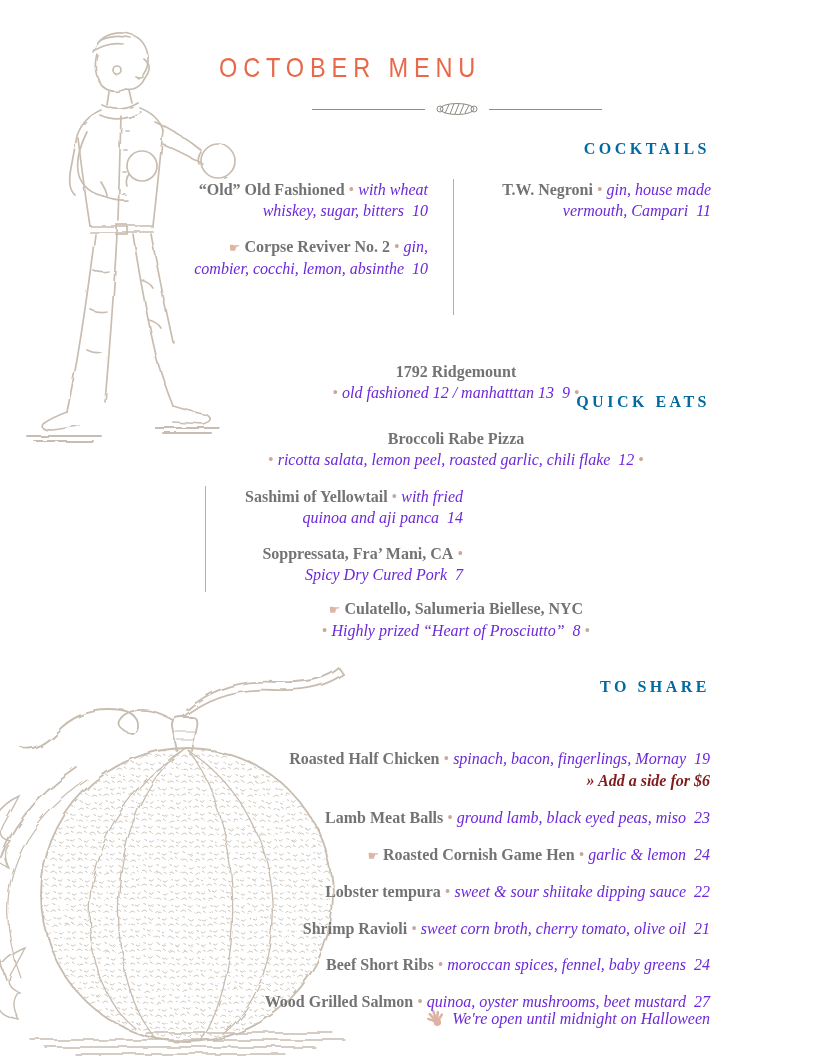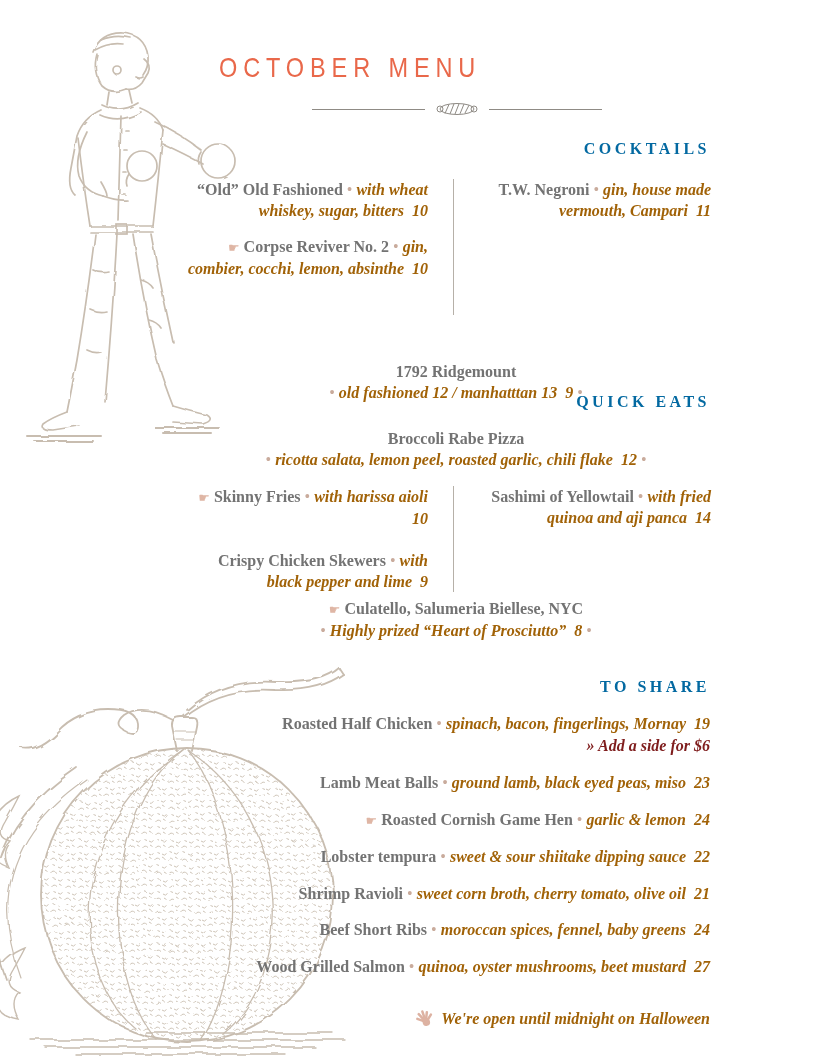--- a/index.html
+++ b/index.html
@@ -29,21 +29,21 @@
   .rule .hl{flex:1;height:1px;background:#8f8b85;}
   .sec-h{
     font-weight:700;font-style:normal;
     font-size:16px;letter-spacing:3.5px;
     color:#0369a1;white-space:nowrap;
   }
   .right-edge{right:106px;text-align:right;}
 
   .item,.s-item,.f-name,.f-desc{font-size:16px;line-height:21px;}
   .nm{color:#737373;font-weight:700;}
-  .ds{color:#a16207;font-style:italic;font-weight:700;text-align:center;}
+  .ds{color:#6d28d9;font-style:italic;font-weight:400;text-align:center;}
   .bu{color:#c9a round;}
   .bu{color:#c9ab9c;font-style:normal;}
   .man{
     color:#dfb6a5;font-style:normal;
     font-family:"DejaVu Sans", sans-serif;
     font-size:13px;
   }
 
   
   .cols{left:180px;width:531px;display:flex;align-items:stretch;}
@@ -233,60 +233,52 @@
     <span class="nm">Broccoli Rabe Pizza</span>
   </div>
   <div class="f-desc">
     <span class="bu">•</span>
     <span class="ds">ricotta salata, lemon peel, roasted garlic, chili flake &nbsp;12</span>
     <span class="bu">•</span>
   </div>
 </div>
 
 <div class="abs cols" style="top:486px;height:106px;">
-  <div class="col-l">
-    <div class="item">
-      <span class="man">☛</span>
-      <span class="nm">Skinny Fries</span>
-      <span class="bu">•</span>
-      <span class="ds">with harissa aioli &nbsp;10</span>
-    </div>
-    <div class="item" style="margin-top:21px;">
-      <span class="nm">Crispy Chicken Skewers</span>
-      <span class="bu">•</span>
-      <span class="ds">with black pepper and lime &nbsp;9</span>
-    </div>
-  </div>
   <div class="spacer">
       <div class="vrule"></div>
     </div>
   <div class="col-r">
     <div class="item">
       <span class="nm">Sashimi of Yellowtail</span>
       <span class="bu">•</span>
       <span class="ds">with fried quinoa and aji panca &nbsp;14</span>
+    </div>
+    <div class="item">
+      <span class="nm">Soppressata, Fra’ Mani, CA</span>
+      <span class="bu">•</span>
+      <span class="ds">Spicy Dry Cured Pork &nbsp;7</span>
     </div>
   </div>
 </div>
 
 <div class="abs feature" style="top:598px;">
   <div class="f-name">
     <span class="man">☛</span>
     <span class="nm">Culatello, Salumeria Biellese, NYC</span>
   </div>
   <div class="f-desc">
     <span class="bu">•</span>
     <span class="ds">Highly prized “Heart of Prosciutto” &nbsp;8</span>
     <span class="bu">•</span>
   </div>
 </div>
 
 <div class="abs right-edge sec-h" style="top:678px;">TO SHARE</div>
 
-<div class="abs share" style="top:713px;">
+<div class="abs share" style="top:748px;">
   <div class="s-item" style="margin-bottom:16px;">
     <div>
       <span class="nm">Roasted Half Chicken</span>
       <span class="bu">•</span>
       <span class="ds">spinach, bacon, fingerlings, Mornay &nbsp;19</span>
     </div>
     <div class="s-note">» Add a side for $6</div>
   </div>
   <div class="s-item">
     <span class="nm">Lamb Meat Balls</span>

